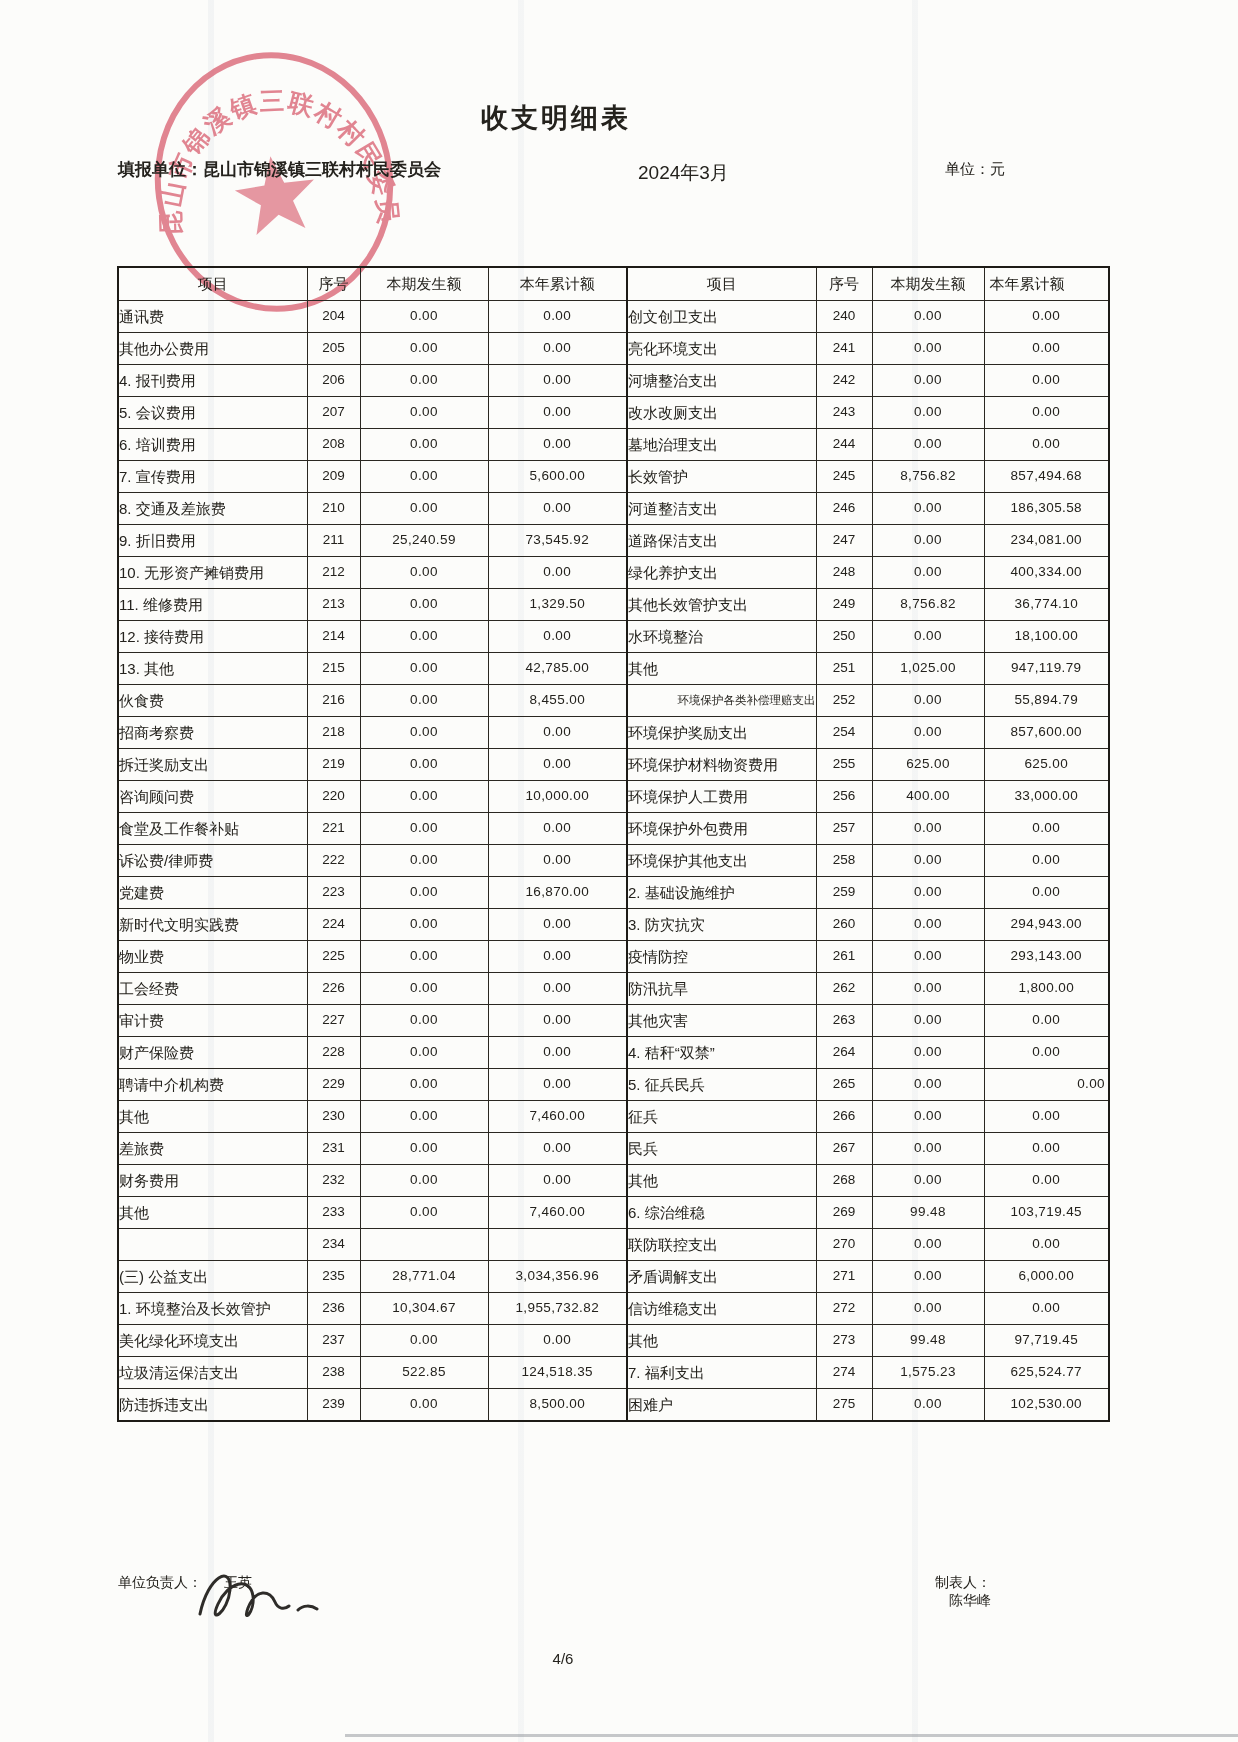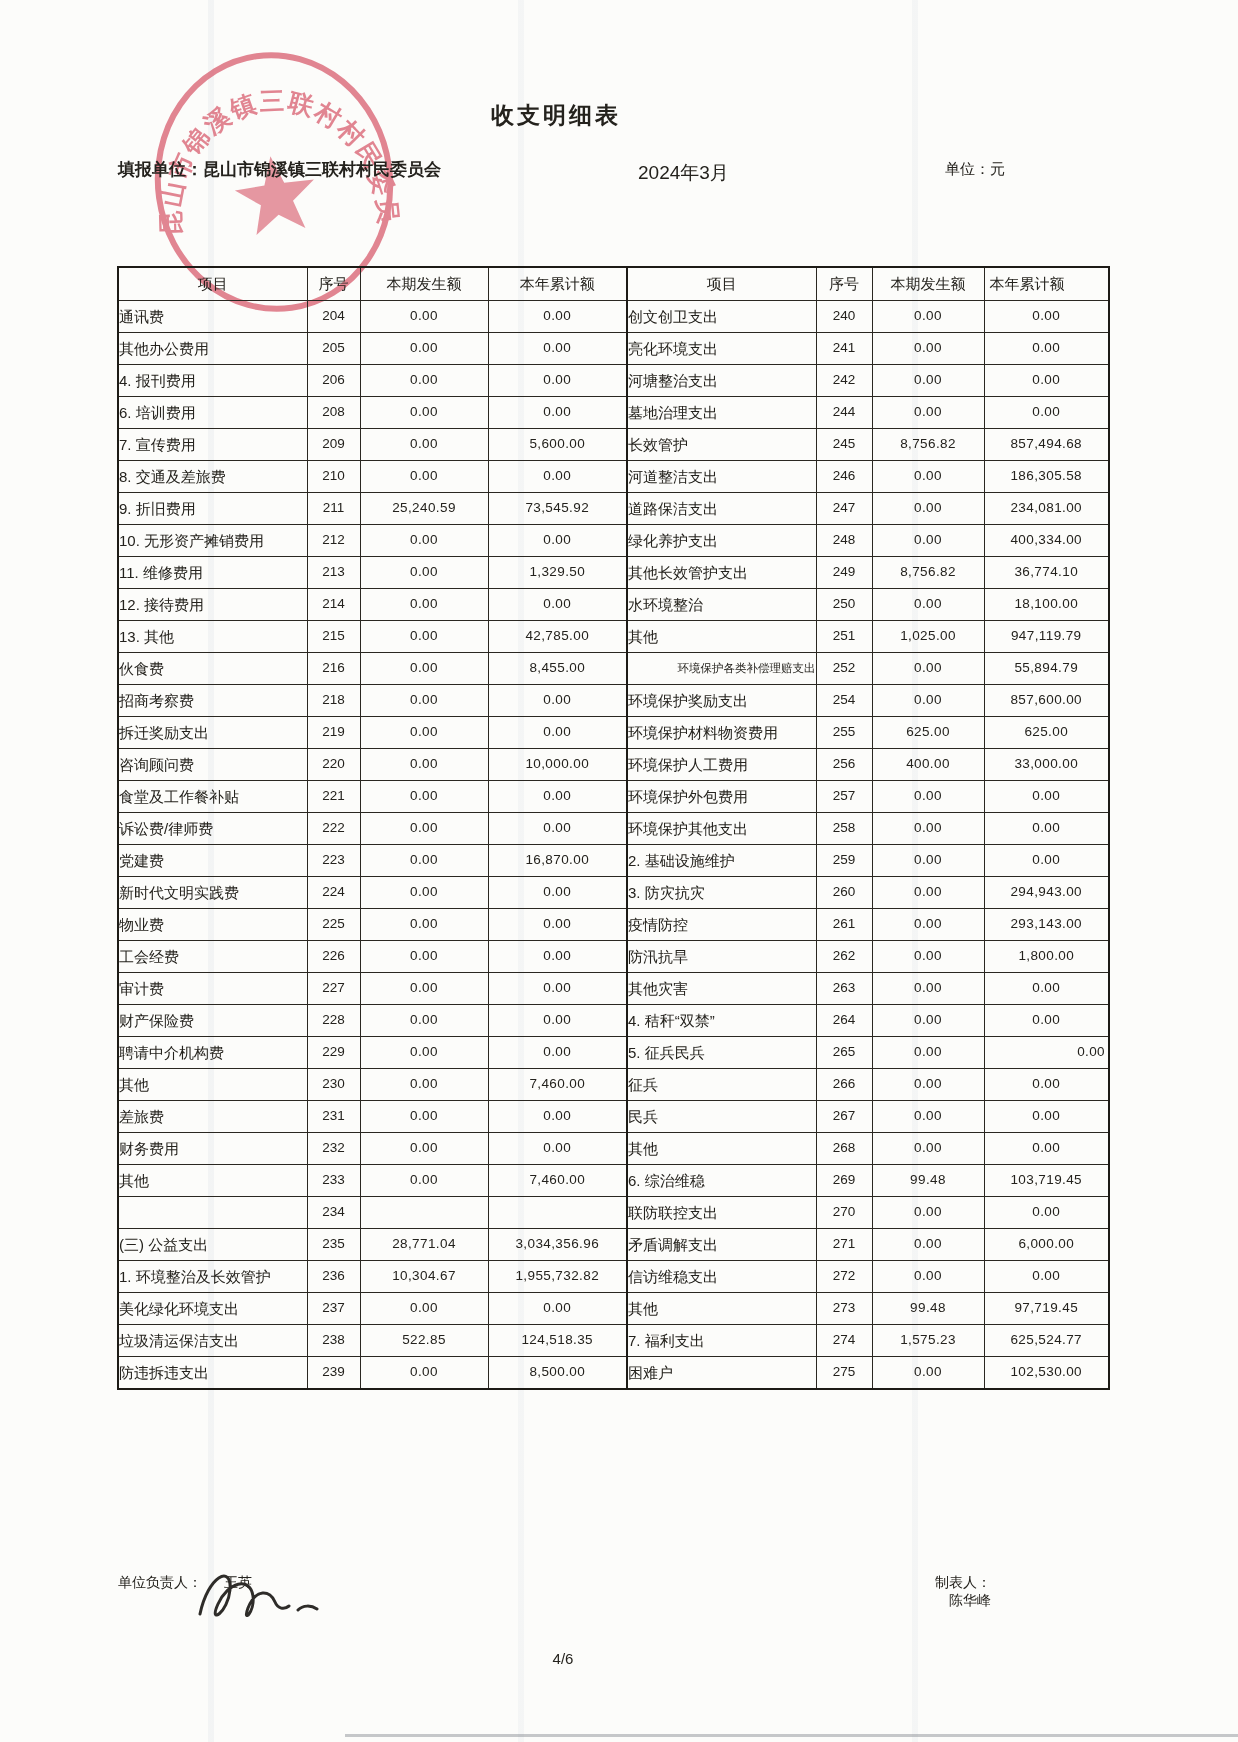--- a/index.html
+++ b/index.html
@@ -11,21 +11,21 @@
       linear-gradient(90deg, rgba(0,0,0,0) 0 208px, rgba(200,208,218,.18) 208px 214px, rgba(0,0,0,0) 214px 100%),
       linear-gradient(90deg, rgba(0,0,0,0) 0 518px, rgba(200,208,218,.15) 518px 524px, rgba(0,0,0,0) 524px 100%),
       linear-gradient(90deg, rgba(0,0,0,0) 0 912px, rgba(200,208,218,.15) 912px 918px, rgba(0,0,0,0) 918px 100%),
       #fcfcfa;
     overflow:hidden;
     font-family:"Liberation Sans", sans-serif;
     color:#24221d;
   }
   .title{
     position:absolute;left:0;top:100px;width:1112px;
-    text-align:center;font-size:23px;font-weight:600;letter-spacing:3px;font-family:Liberation Serif, serif;
+    text-align:center;font-size:27px;font-weight:600;letter-spacing:3px;font-family:Liberation Serif, serif;
   }
   .meta-line{position:absolute;top:158px;left:0;width:1081px;height:24px;}
   .report-unit{position:absolute;left:118px;top:0;font-size:17px;font-weight:600;}
   .period{position:absolute;left:638px;top:2px;font-size:19px;}
   .unit{position:absolute;left:945px;top:2px;font-size:15px;}
 
   table.sheet{
     position:absolute;left:117px;top:266px;width:991px;
     border-collapse:collapse;table-layout:fixed;
     border:2px solid #1d1b16;
@@ -131,20 +131,30 @@
           <td class="item lvl1">4. 报刊费用</td>
           <td class="no">206</td>
           <td class="num">0.00</td>
           <td class="num">0.00</td>
           <td class="item coldiv lvl2">河塘整治支出</td>
           <td class="no">242</td>
           <td class="num">0.00</td>
           <td class="num ">0.00</td>
         </tr>
         <tr>
+          <td class="item lvl1">5. 会议费用</td>
+          <td class="no">207</td>
+          <td class="num">0.00</td>
+          <td class="num">0.00</td>
+          <td class="item coldiv lvl2">改水改厕支出</td>
+          <td class="no">243</td>
+          <td class="num">0.00</td>
+          <td class="num ">0.00</td>
+        </tr>
+        <tr>
           <td class="item lvl1">6. 培训费用</td>
           <td class="no">208</td>
           <td class="num">0.00</td>
           <td class="num">0.00</td>
           <td class="item coldiv lvl2">墓地治理支出</td>
           <td class="no">244</td>
           <td class="num">0.00</td>
           <td class="num ">0.00</td>
         </tr>
         <tr>

